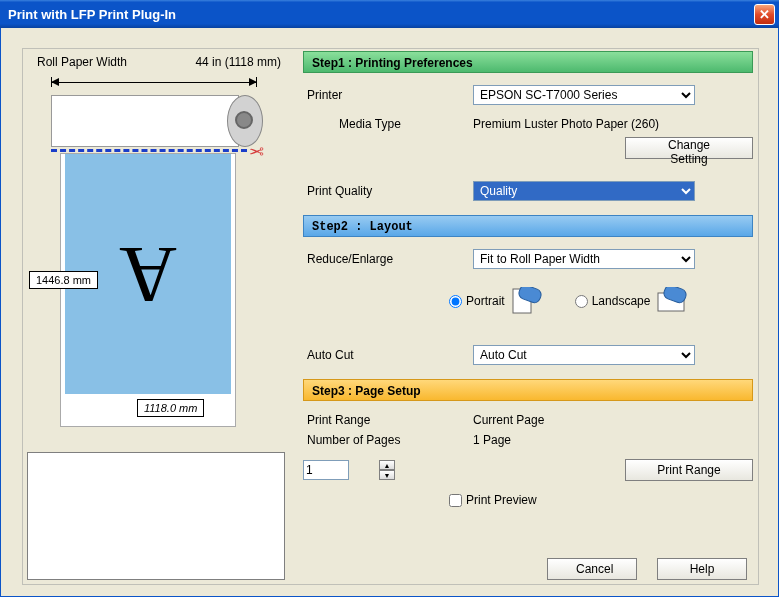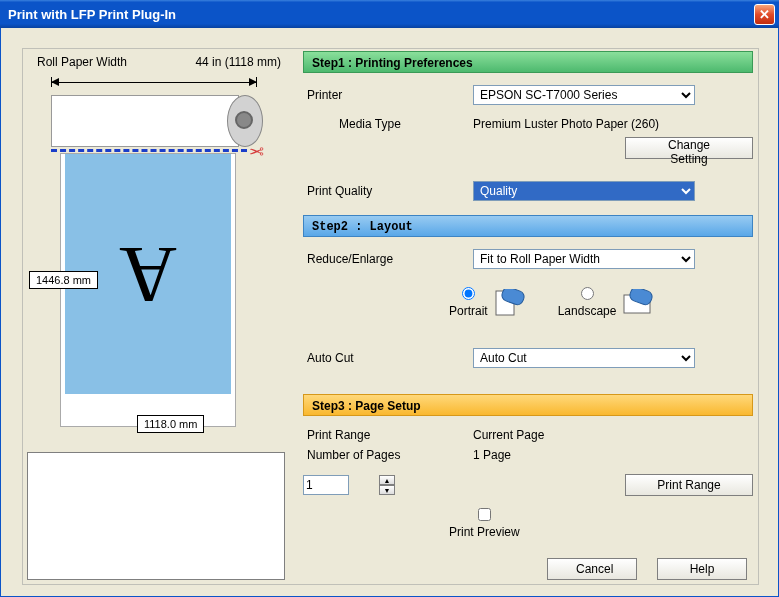--- a/index.html
+++ b/index.html
@@ -166,21 +166,21 @@
 .stepbar {
   height: 22px;
   line-height: 22px;
   padding-left: 8px;
   font-weight: bold;
   font-size: 12px;
   color: #000;
 }
 .step1 { background: linear-gradient(to bottom, #8adf9b 0%, #4db96e 100%); border: 1px solid #3a9a56; margin-top: 2px;}
 .step2 { background: linear-gradient(to bottom, #98cbf2 0%, #59a7e8 100%); border: 1px solid #3d84c3; margin-top: 14px; font-family: Liberation Mono, monospace;}
-.step3 { background: linear-gradient(to bottom, #ffd87a 0%, #f9b82f 100%); border: 1px solid #d6981a; margin-top: 26px;}
+.step3 { background: linear-gradient(to bottom, #ffd87a 0%, #f9b82f 100%); border: 1px solid #d6981a; margin-top: 14px;}
 .row { display: flex; align-items: center; margin-top: 12px; font-size: 12px; gap: 30px;}
 .lab { width: 140px; padding-left: 4px; }
 .select {
   font-size: 12px;
   height: 20px;
   border: 1px solid #7f9db9;
   background: #fff;
   padding: 0 2px;
   width: 222px;
 }
@@ -207,21 +207,21 @@
   width: 16px; height: 20px; vertical-align: top;
 }
 .spinbtns button {
   flex: 1; font-size: 7px; line-height: 1;
   border: 1px solid #7f7f7f;
   background: linear-gradient(to bottom,#fff,#ddd);
   cursor: pointer;
   padding: 0;
 }
 .checkbox {
-  display: inline-flex; align-items: center; gap: 4px; font-size: 12px; flex-direction: column;
+  display: inline-flex; align-items: center; gap: 4px; font-size: 12px;
 }
 .checkbox input { width: 13px; height: 13px; }
 .btnrow {
   position: absolute;
   bottom: 4px; right: 6px;
   display: flex; gap: 20px;
 }
 .btnrow .btn { width: 90px; }
 </style>
 </head>
@@ -257,21 +257,21 @@
           <div class="core"></div>
         </div>
         <div class="dashline"></div>
         <div class="scissors">✂</div>
         <div class="sheet">
           <div class="inner">
             <div class="letter">A</div>
           </div>
         </div>
         <div class="labelbox" style="top:196px; left:-8px;">1446.8 mm</div>
-        <div class="labelbox" style="top:340px; left:100px;">1118.0 mm</div>
+        <div class="labelbox" style="top:324px; left:100px;font-style:italic;">1118.0 mm</div>
       </div>
       <div class="previewbox"></div>
     </div>
 
     <div class="rightcol">
 
       <div class="stepbar step1">Step1 : Printing Preferences</div>
 
       <div class="row">
         <span class="lab">Printer</span>

